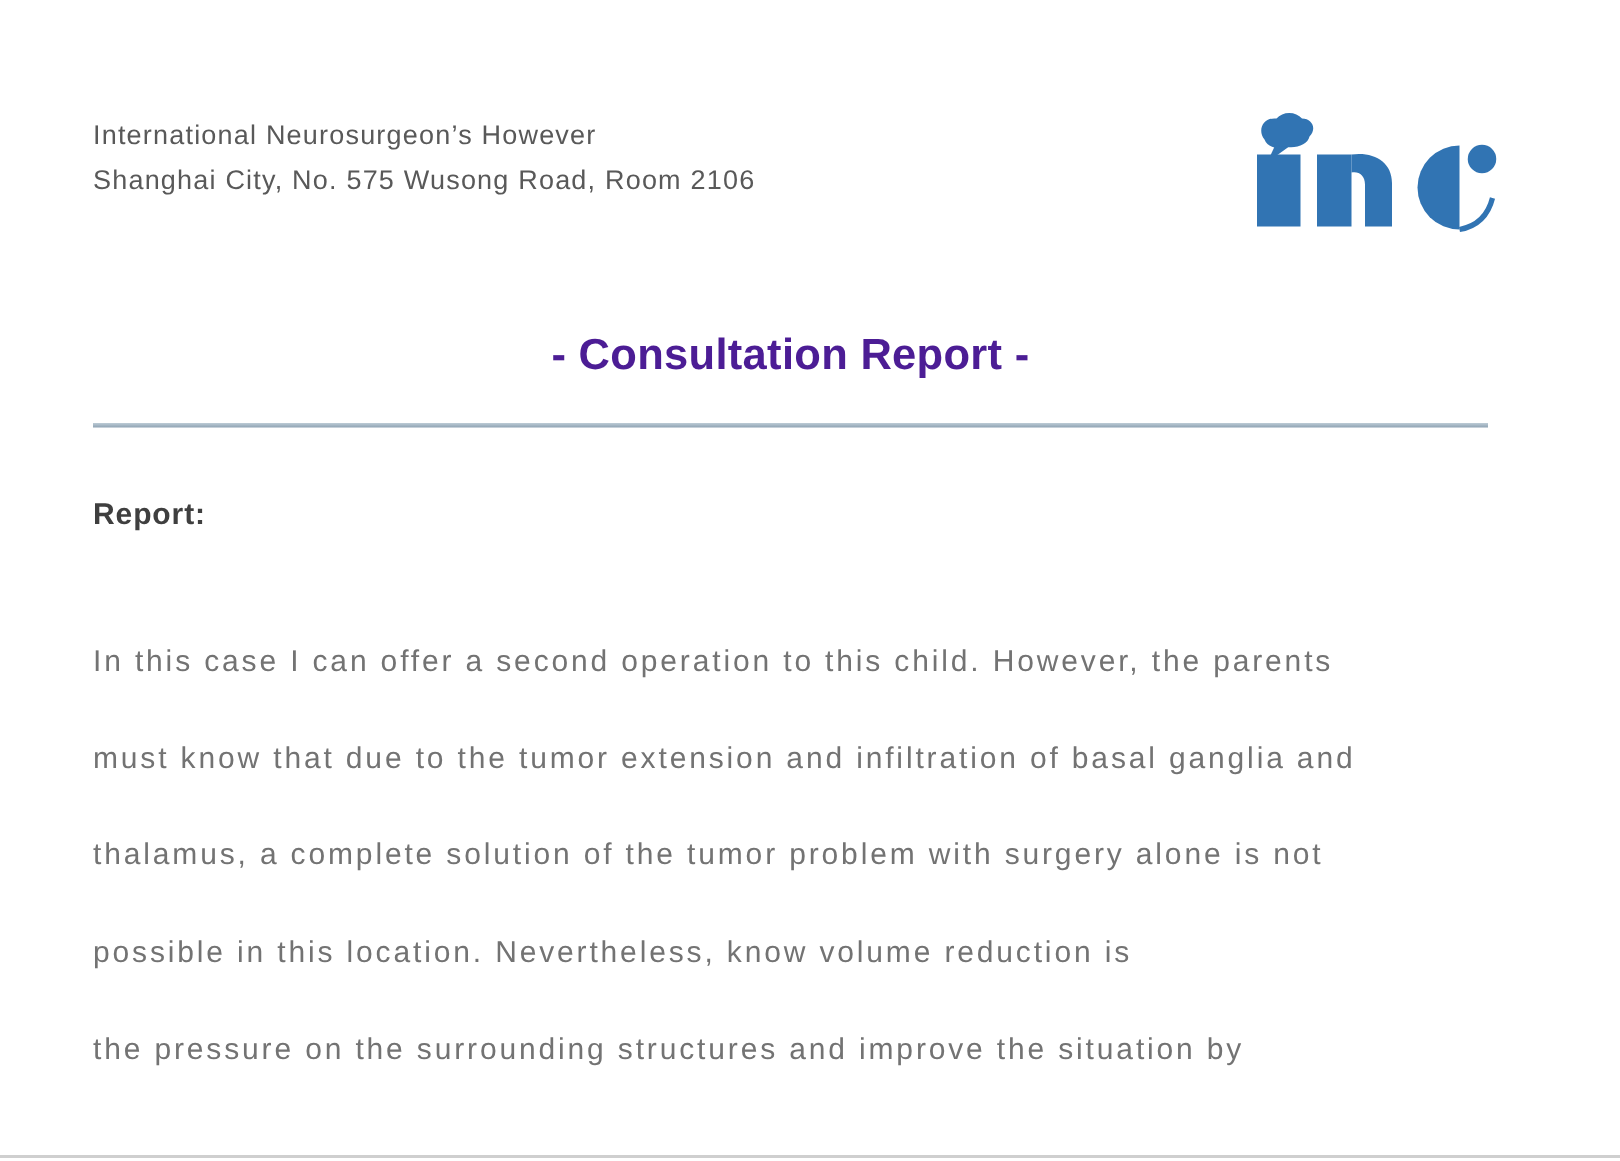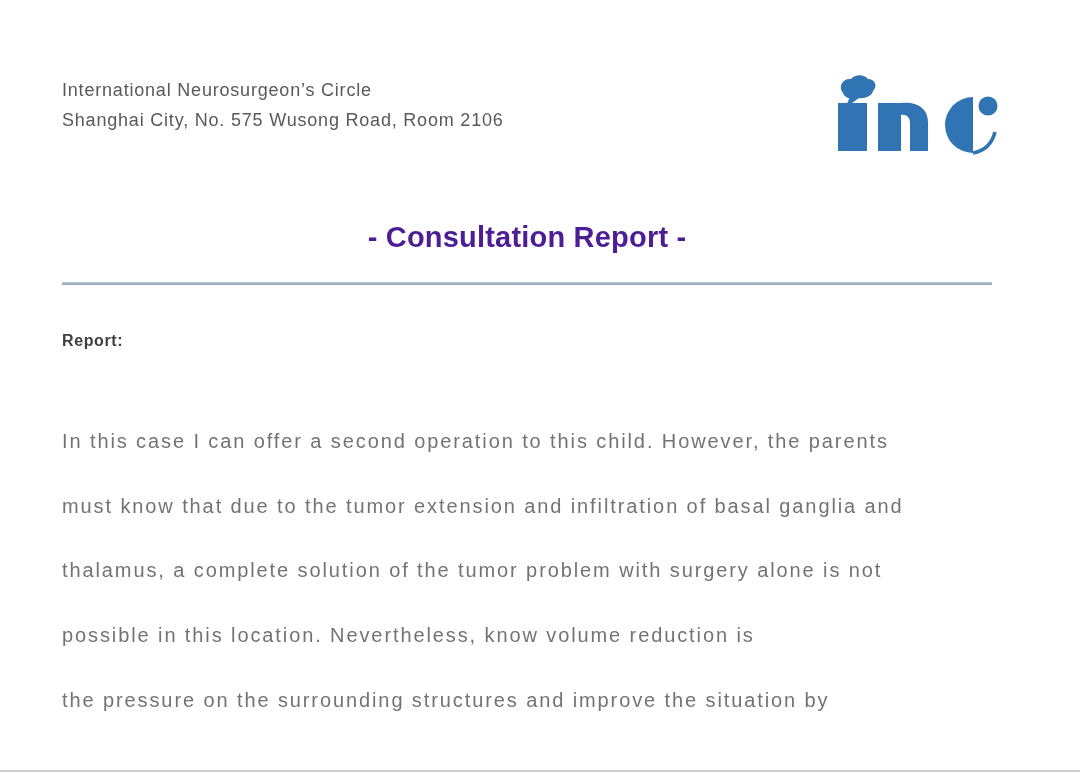--- a/index.html
+++ b/index.html
@@ -47,21 +47,21 @@
     left: 62px;
     top: 282px;
     width: 930px;
     height: 3px;
     background: linear-gradient(#bdccd6, #8ea2b3);
   }
   .report-heading {
     position: absolute;
     left: 62px;
     top: 332px;
-    font-size: 16px;
+    font-size: 20px;
     font-weight: 700;
     letter-spacing: 0.6px;
     color: #3f3f3f;
   }
   .report-body {
     position: absolute;
     left: 62px;
     top: 409px;
     width: 980px;
     height: 362px;
@@ -82,21 +82,21 @@
     height: 2px;
     background: #cfcfcf;
   }
 </style>
 </head>
 <body>
 
 <div class="page">
 
   <div class="org-block">
-    <div>International Neurosurgeon’s Circle</div>
+    <div>International Neurosurgeon’s However</div>
     <div>Shanghai City, No. 575 Wusong Road, Room 2106</div>
   </div>
 
   <svg class="logo" viewBox="0 0 166 82" xmlns="http://www.w3.org/2000/svg">
     <g fill="#3174B3">
       <path d="M7 19 C2 13 6 4 15 5 C19 0 28 0 32 5 C39 5 42 12 37 17 C36 22 29 25 22 24 C15 26 9 24 7 19 Z"></path>
       <path d="M14 23 L9 34 L23 24 Z"></path>
       <rect x="2" y="29" width="29" height="48"></rect>
       <rect x="42" y="29" width="23" height="48"></rect>
       <path d="M65 29 C80 27 92 34 92 48 V77 H74 V49 C74 43 70 40 65 41 Z"></path>

